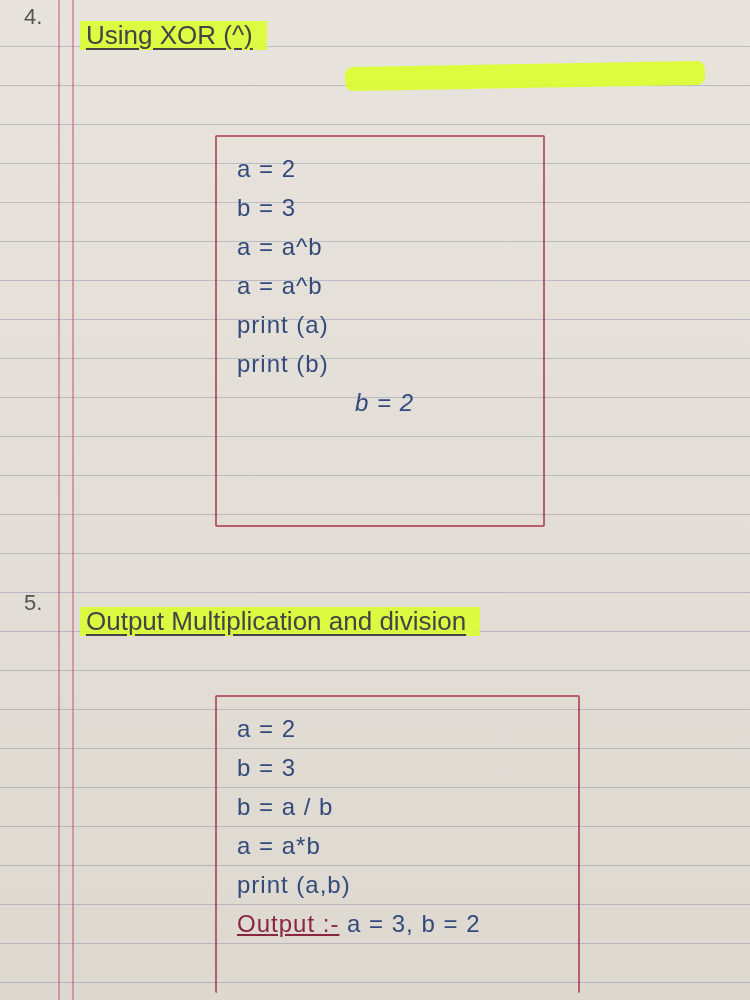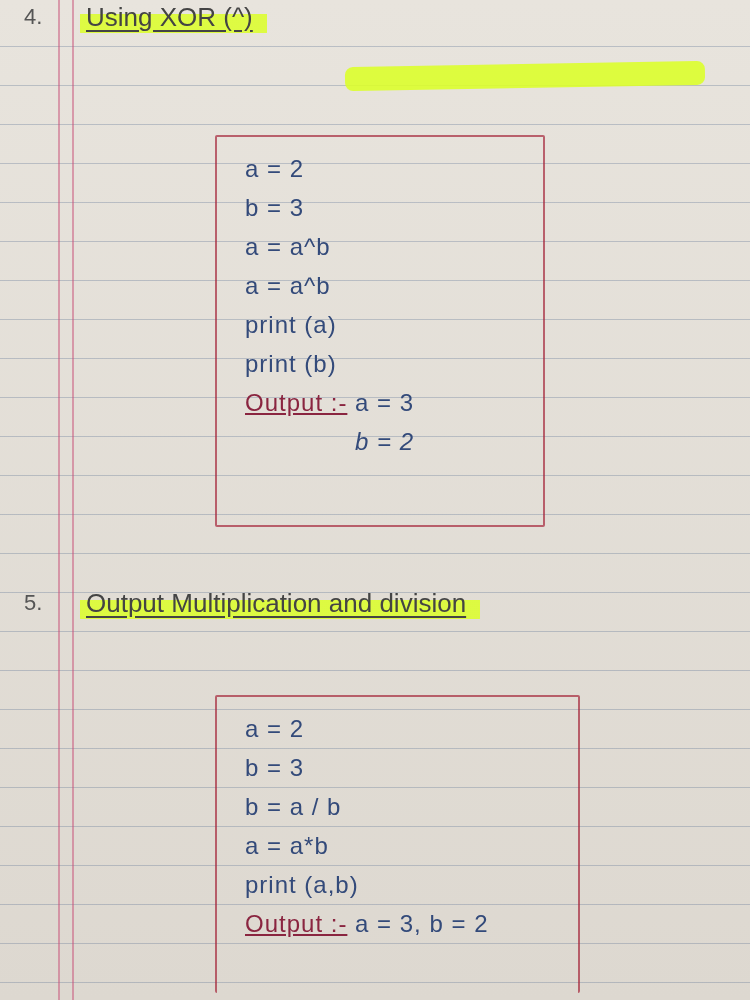--- a/index.html
+++ b/index.html
@@ -46,21 +46,21 @@
       position: absolute;
       font-size: 22px;
       color: #555;
       font-weight: 500;
     }
     .heading {
       position: absolute;
       font-size: 26px;
       color: #444;
       background: linear-gradient(to bottom, rgba(230,255,50,0) 40%, rgba(220,255,40,0.85) 40%, rgba(220,255,40,0.85) 95%, rgba(230,255,50,0) 95%);
-      padding: 2px 14px 2px 6px;
+      padding: 20px 14px 2px 6px;
       border-radius: 3px;
       text-decoration: underline;
       text-underline-offset: 4px;
     }
     .highlighter-stroke {
       position: absolute;
       height: 24px;
       background: rgba(220,255,40,0.88);
       border-radius: 8px;
       transform: rotate(-1deg);
@@ -71,21 +71,20 @@
       border-radius: 2px;
       padding: 12px 20px;
       background: rgba(255,255,255,0.02);
     }
     .codeline {
       font-size: 24px;
       color: #334a7a;
       line-height: 39px;
       font-family: 'Comic Sans MS', cursive, sans-serif;
       letter-spacing: 1px;
-      margin-left: 8px;
     }
     .output-label {
       color: #8a2540;
       text-decoration: underline;
     }
     .output-indent {
       margin-left: 118px;
       font-style: italic;
     }
   </style>
@@ -101,24 +100,20 @@
 
   <div class="highlighter-stroke" style="left:345px; top:64px; width:360px;"></div>
 
   <div class="codebox" style="left:215px; top:135px; width:330px; height:392px;">
     <div class="codeline">a = 2</div>
     <div class="codeline">b = 3</div>
     <div class="codeline">a = a^b</div>
     <div class="codeline">a = a^b</div>
     <div class="codeline">print (a)</div>
     <div class="codeline">print (b)</div>
-    <div class="codeline">
-      <span class="output-label">Output :-</span>
-      <span>a = 3</span>
-    </div>
     <div class="codeline output-indent">b = 2</div>
   </div>
 
   <div class="question-number" style="left:24px; top:590px;">5.</div>
   <div class="heading" style="left:80px; top:586px;">Output Multiplication and division</div>
 
   <div class="codebox" style="left:215px; top:695px; width:365px; height:298px; border-bottom:none;">
     <div class="codeline">a = 2</div>
     <div class="codeline">b = 3</div>
     <div class="codeline">b = a / b</div>

